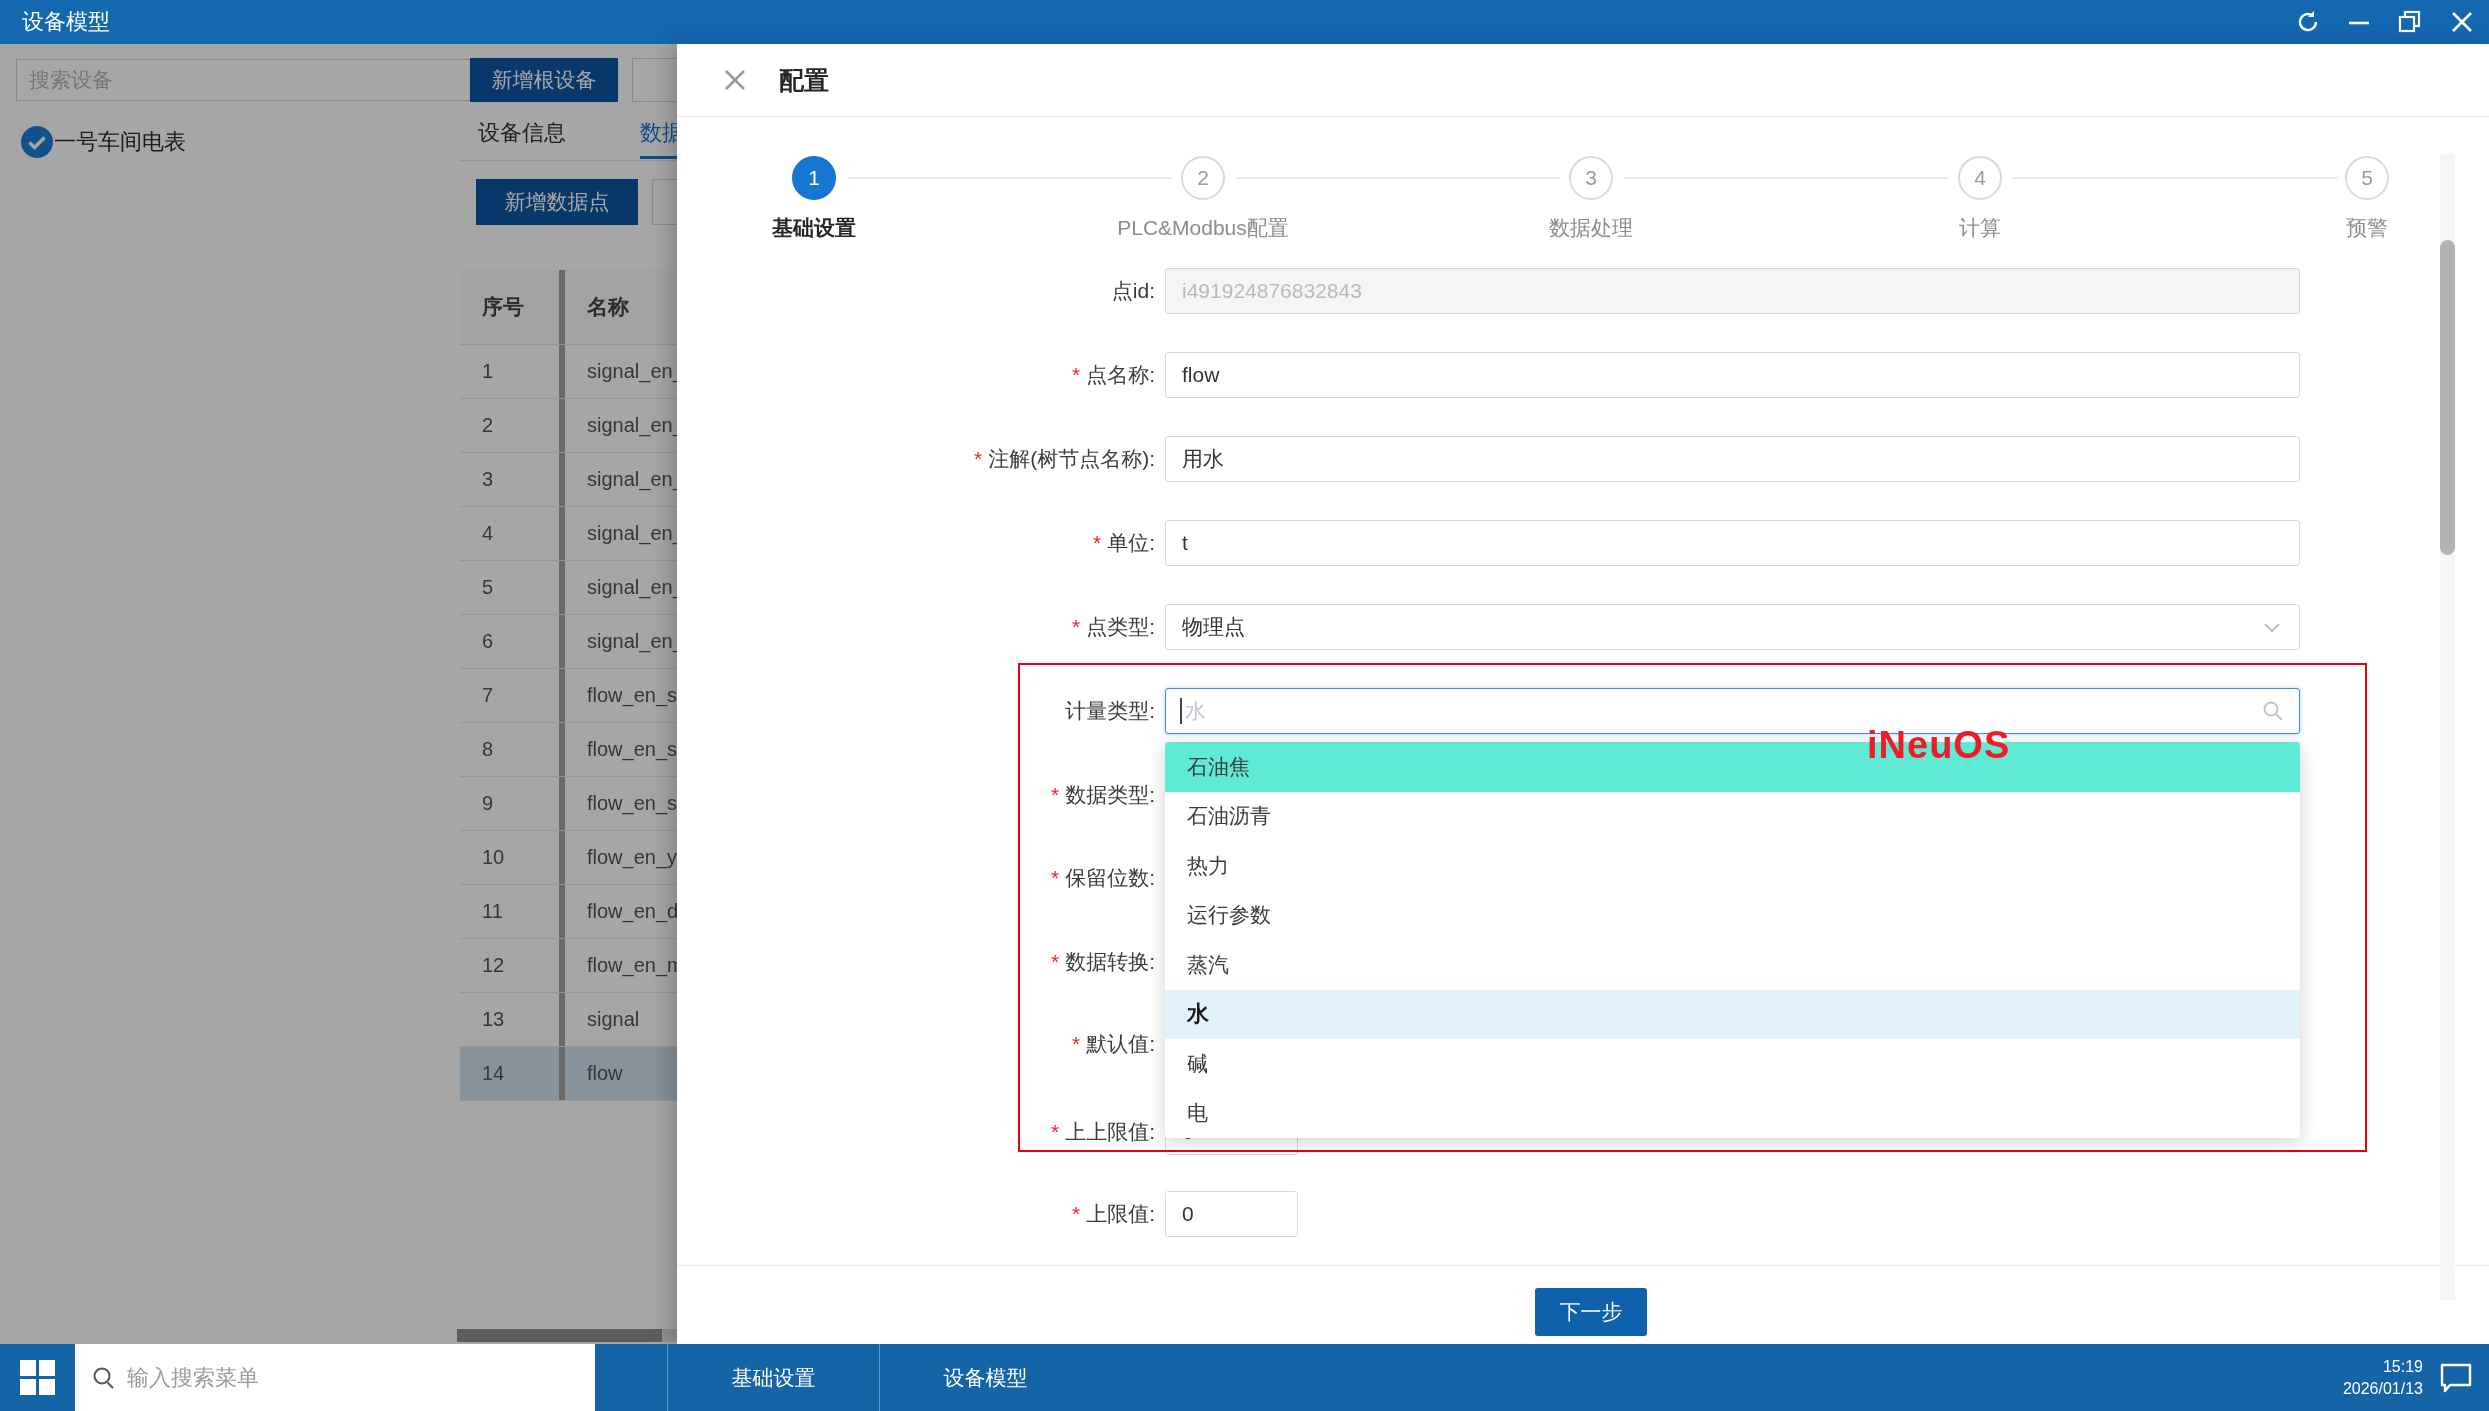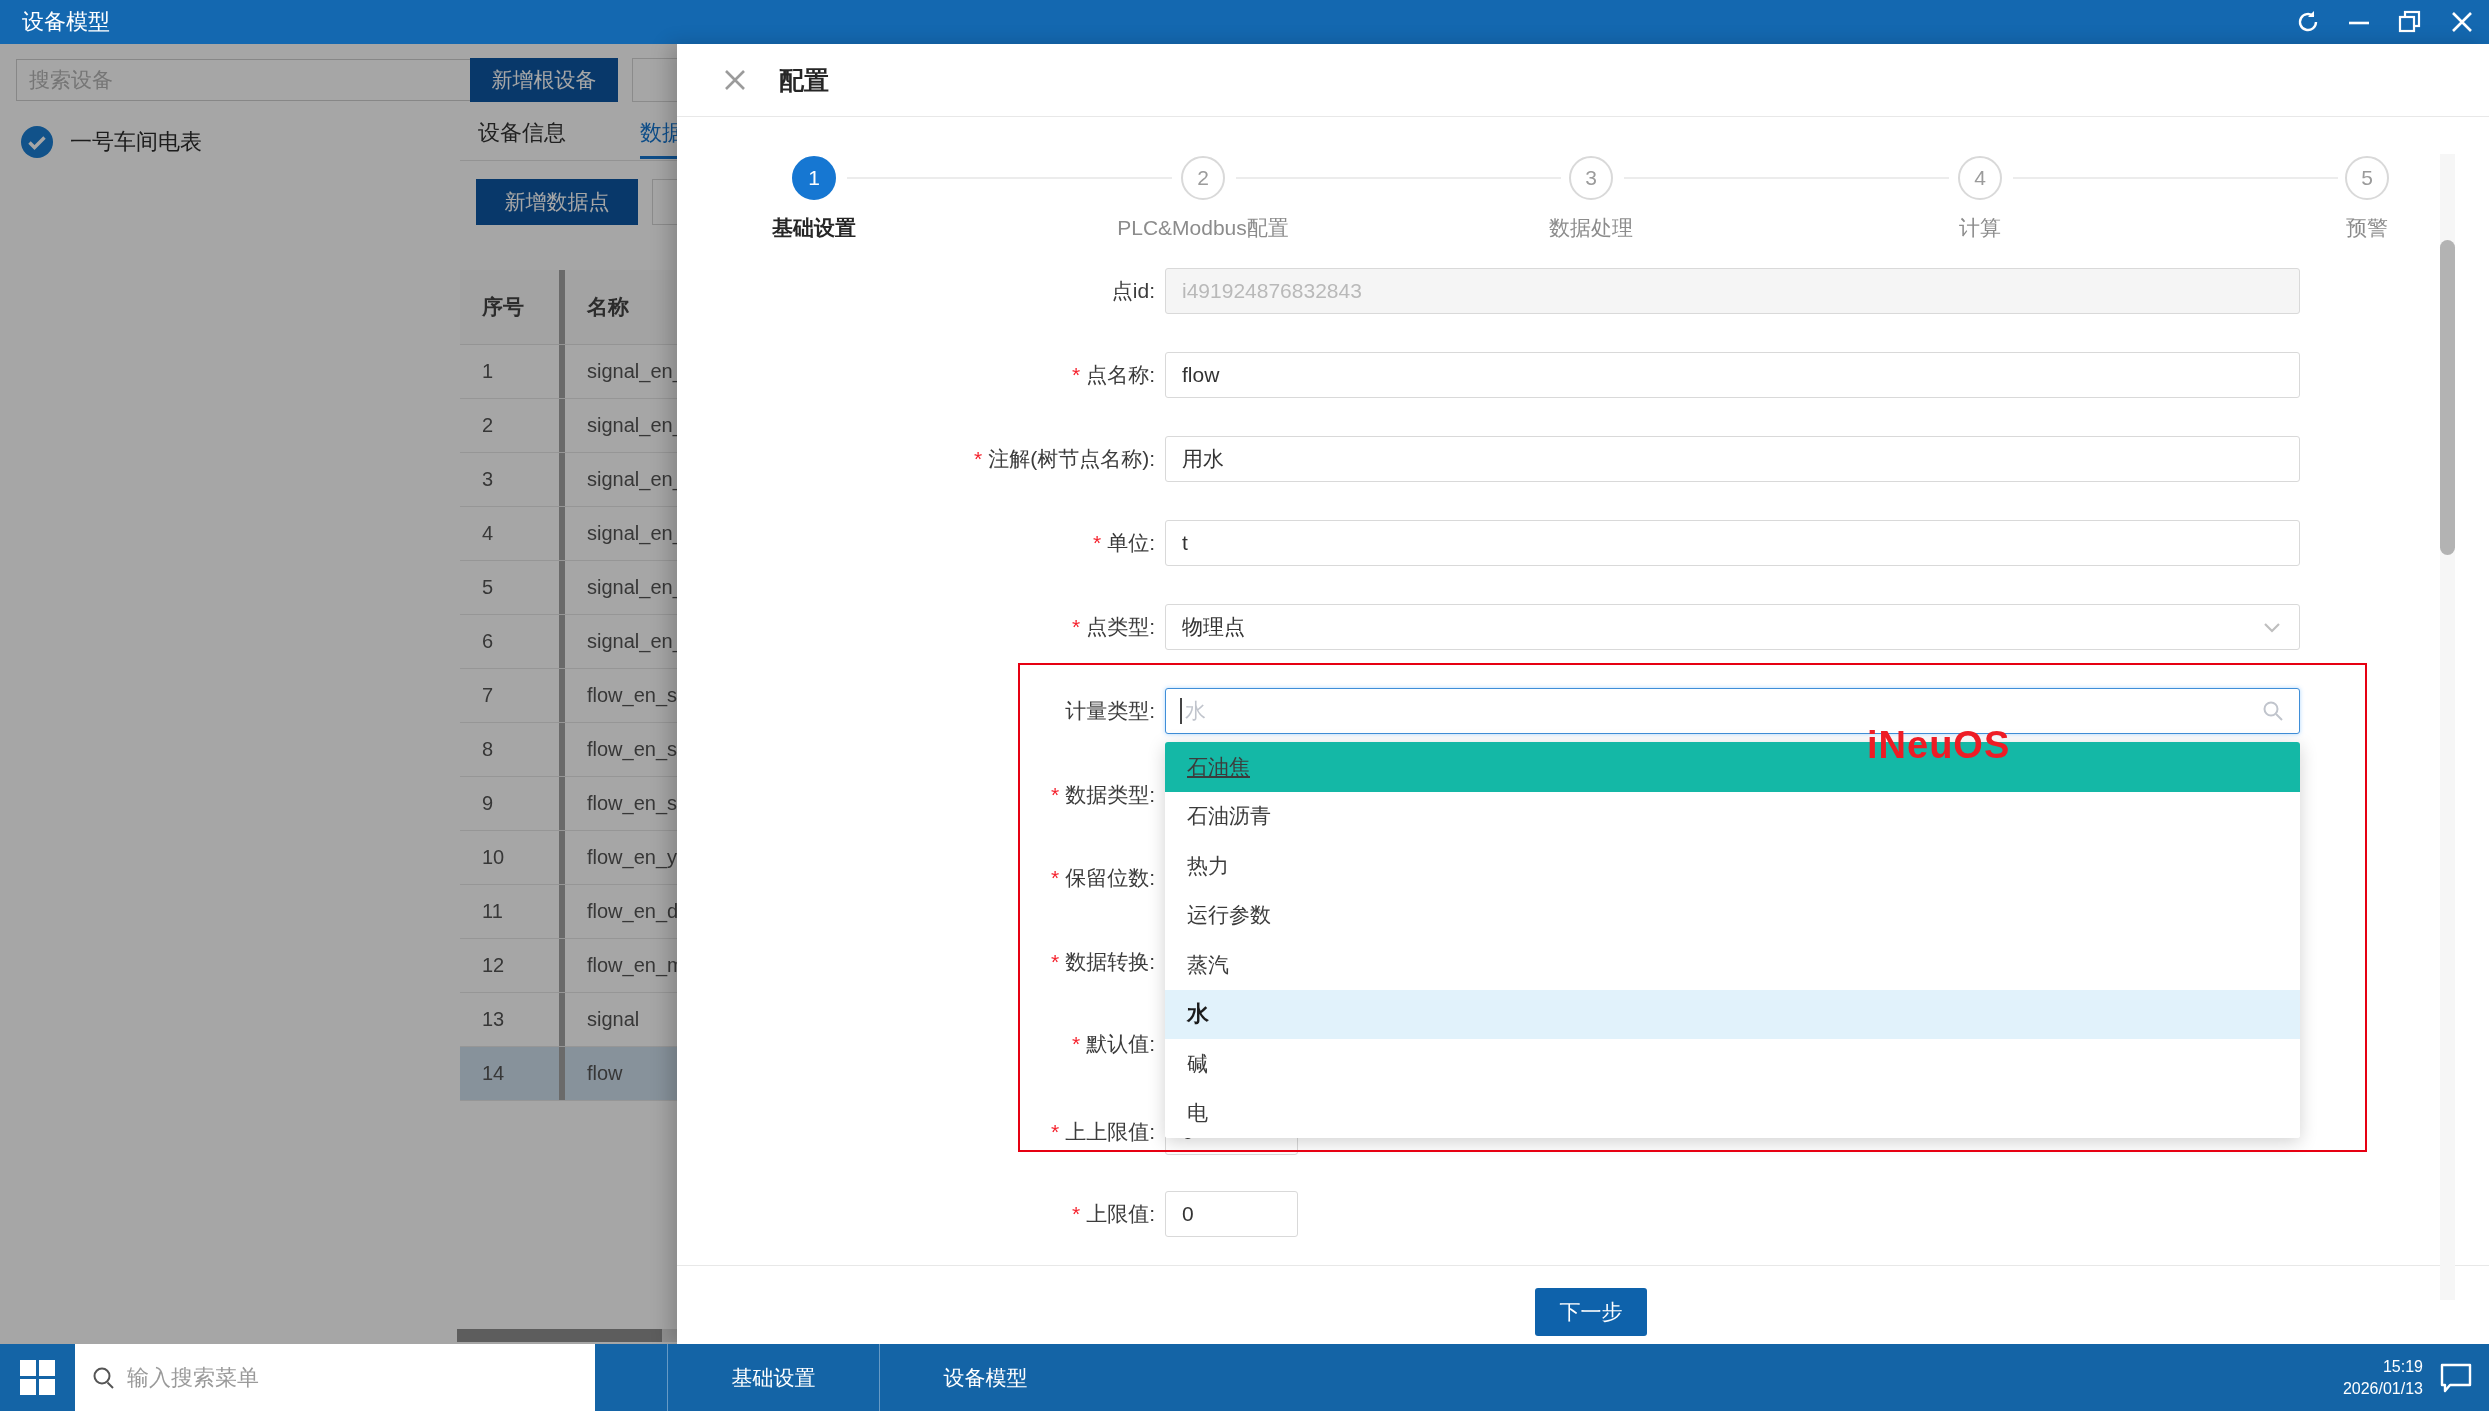--- a/index.html
+++ b/index.html
@@ -18,21 +18,21 @@
   
   .search-box { left:16px; top:59px; width:512px; height:42px; background:#fff;
     border:1px solid #cfcfcf; display:flex; align-items:center; }
   .search-box input { flex:1; border:none; outline:none; font-size:21px; color:#333;
     padding:0 12px; background:transparent; font-family:inherit; }
   .search-box input::placeholder { color:#b5b5b5; }
   .btn-navy { background:#0d57a3; color:#fff; border:none; font-size:21px;
     display:flex; align-items:center; justify-content:center; cursor:pointer; font-family:inherit; }
   .btn-plain { background:#fff; color:#555; border:1px solid #d6d6d6; font-size:21px;
     display:flex; align-items:center; justify-content:center; cursor:pointer; font-family:inherit; }
-  .tree-row { left:20px; top:122px; height:40px; display:flex; align-items:center; gap:16px; }
+  .tree-row { left:20px; top:122px; height:40px; display:flex; align-items:center; }
   .tree-row .tlabel { font-size:22px; color:#2b2b2b; }
   .tab { top:118px; height:44px; font-size:22px; color:#333; display:flex; align-items:flex-start; }
   .tab.active { color:#1677d2; }
   .tab-underline { height:3px; background:#1677d2; }
   .tab-border { left:460px; top:160px; width:330px; height:1px; background:#e2e2e2; }
 
   
   .tbl { left:460px; top:270px; width:640px; }
   .tbl-head { display:flex; height:75px; background:#fafafa; border-bottom:1px solid #e3e3e3;
     font-size:21px; font-weight:bold; color:#444; }
@@ -80,21 +80,21 @@
     border-radius:3px; background:#fff; display:flex; align-items:center; padding:0 14px;
     box-shadow:0 0 4px rgba(24,144,255,0.35); }
   .caret-bar { width:2px; height:26px; background:#444; margin-right:3px; }
   .metric-text { font-size:21px; color:#c0c4cc; flex:1; }
 
   
   .dropdown { position:absolute; left:488px; top:698px; width:1135px; height:396px; background:#fff;
     box-shadow:0 4px 18px rgba(0,0,0,0.18); border-radius:3px; z-index:5; overflow:hidden; }
   .dd-item { height:49.5px; display:flex; align-items:center; padding-left:22px; font-size:21px;
     color:#3c3c3c; cursor:pointer; background:#fff; }
-  .dd-item.hover { background:#14b8a6;text-decoration:underline; }
+  .dd-item.hover { background:#5eead4; }
   .dd-item.selected { background:#e1f2fb; font-weight:bold; color:#1b1b1b; font-size:22px; }
 
   
   .red-rect { position:absolute; left:341px; top:619px; width:1349px; height:489px;
     border:2px solid #e60012; z-index:40; pointer-events:none; }
   .watermark { position:absolute; left:1190px; top:680px; font-size:38px; font-weight:bold;
     color:#ee1c25; z-index:41; pointer-events:none; letter-spacing:1px; }
 
   
   .dlg-divider { position:absolute; left:0; top:1221px; width:100%; height:1px; background:#e8e8e8; }

